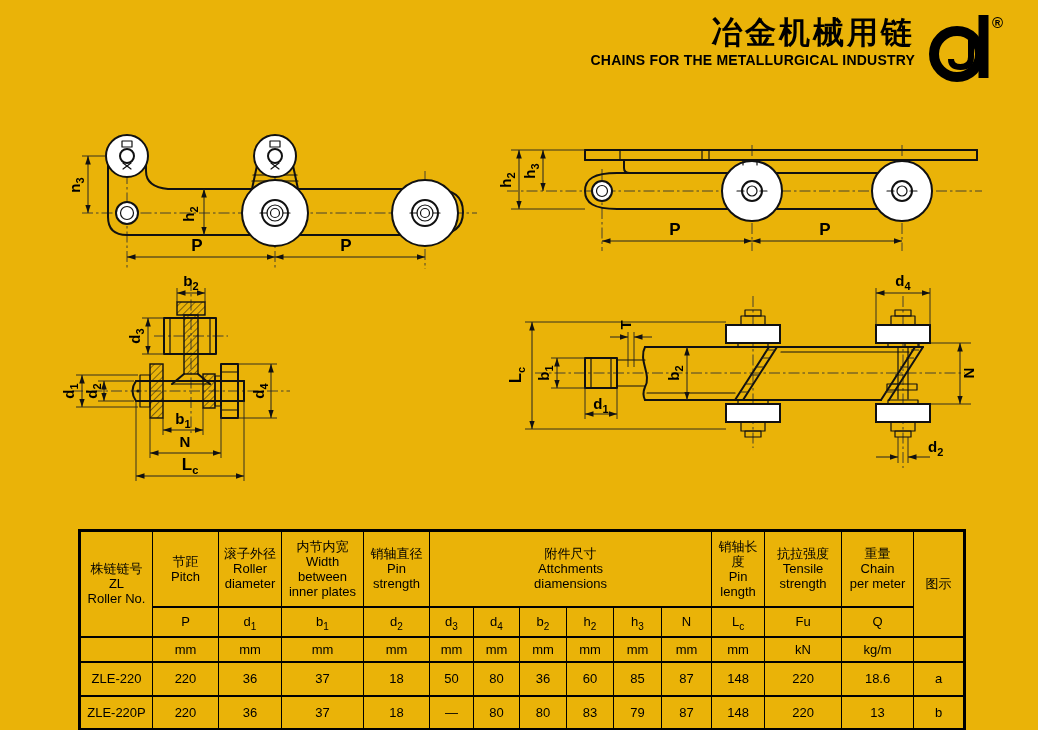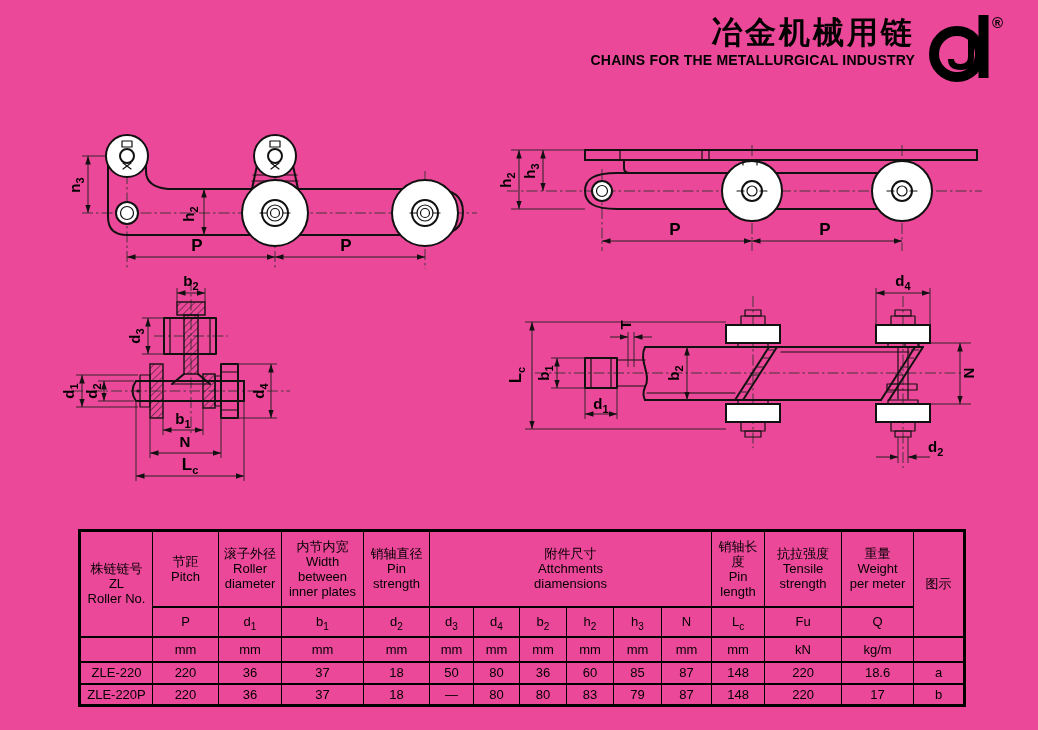--- a/index.html
+++ b/index.html
@@ -1,16 +1,16 @@
 <!DOCTYPE html>
 <html><head>
 <meta charset="utf-8">
 <style>
   html,body{margin:0;padding:0;background:#e8e8e8;}
-  .page{position:relative;width:1038px;height:730px;background:#ec4899;overflow:hidden;
+  .page{position:relative;width:1038px;height:730px;background:#eab308;overflow:hidden;
         font-family:"Liberation Sans","DejaVu Sans",sans-serif;color:#000;}
   
   .title-zh{position:absolute;right:123px;top:12px;font-size:31px;font-weight:bold;letter-spacing:3px;white-space:nowrap;}
   .title-en{position:absolute;right:123px;top:52px;font-size:14px;font-weight:bold;letter-spacing:0.2px;white-space:nowrap;}
   .logo{position:absolute;left:927px;top:12px;}
   .reg-mark{position:absolute;left:992px;top:14px;font-size:15px;font-weight:bold;}
   
   .dwg{position:absolute;}
   .ol{fill:none;stroke:#111;stroke-width:2;stroke-linejoin:round;stroke-linecap:round;}
   .ol-thin{fill:none;stroke:#111;stroke-width:1.2;stroke-linejoin:round;stroke-linecap:round;}
@@ -26,21 +26,21 @@
   
   table.spec{position:absolute;left:78px;top:529px;width:885px;border-collapse:collapse;table-layout:fixed;
              border:3px solid #000;}
   table.spec td{border:1.2px solid #000;border-top-width:2px;border-bottom-width:2px;
                 font-size:13px;line-height:15px;text-align:center;vertical-align:middle;
                 white-space:pre-line;padding:0 1px;overflow:hidden;}
   table.spec sub{font-size:10px;line-height:0;}
   tr.r-head{height:76px;}
   tr.r-sym{height:30px;}
   tr.r-unit{height:25px;}
-  tr.r-data{height:22px;}
+  tr.r-data{height:34px;}
 </style>
 </head>
 <body>
 
 <div class="page">
 
   <svg width="0" height="0" style="position:absolute" aria-hidden="true">
     <defs>
       <marker id="arw" viewBox="0 -3.5 9.5 7" refX="8.5" refY="0" markerWidth="9.5" markerHeight="7" markerUnits="userSpaceOnUse" orient="auto-start-reverse">
         <path d="M8.5,0 L0,-2.8 L0,2.8 Z" fill="#111"></path>
@@ -370,21 +370,21 @@
       <td colspan="6">附件尺寸
 Attchments
 diamensions</td>
       <td>销轴长度
 Pin
 length</td>
       <td>抗拉强度
 Tensile
 strength</td>
       <td>重量
-Weight
+Chain
 per meter</td>
       <td rowspan="2">图示</td>
     </tr>
     <tr class="r-sym">
       <td><span>P</span><sub></sub></td>
       <td><span>d</span><sub>1</sub></td>
       <td><span>b</span><sub>1</sub></td>
       <td><span>d</span><sub>2</sub></td>
       <td><span>d</span><sub>3</sub></td>
       <td><span>d</span><sub>4</sub></td>
@@ -437,19 +437,19 @@
       <td>37</td>
       <td>18</td>
       <td>—</td>
       <td>80</td>
       <td>80</td>
       <td>83</td>
       <td>79</td>
       <td>87</td>
       <td>148</td>
       <td>220</td>
-      <td>17</td>
+      <td>13</td>
       <td>b</td>
     </tr>
   </tbody>
     </table>
 
 </div>
 
 </body></html>

